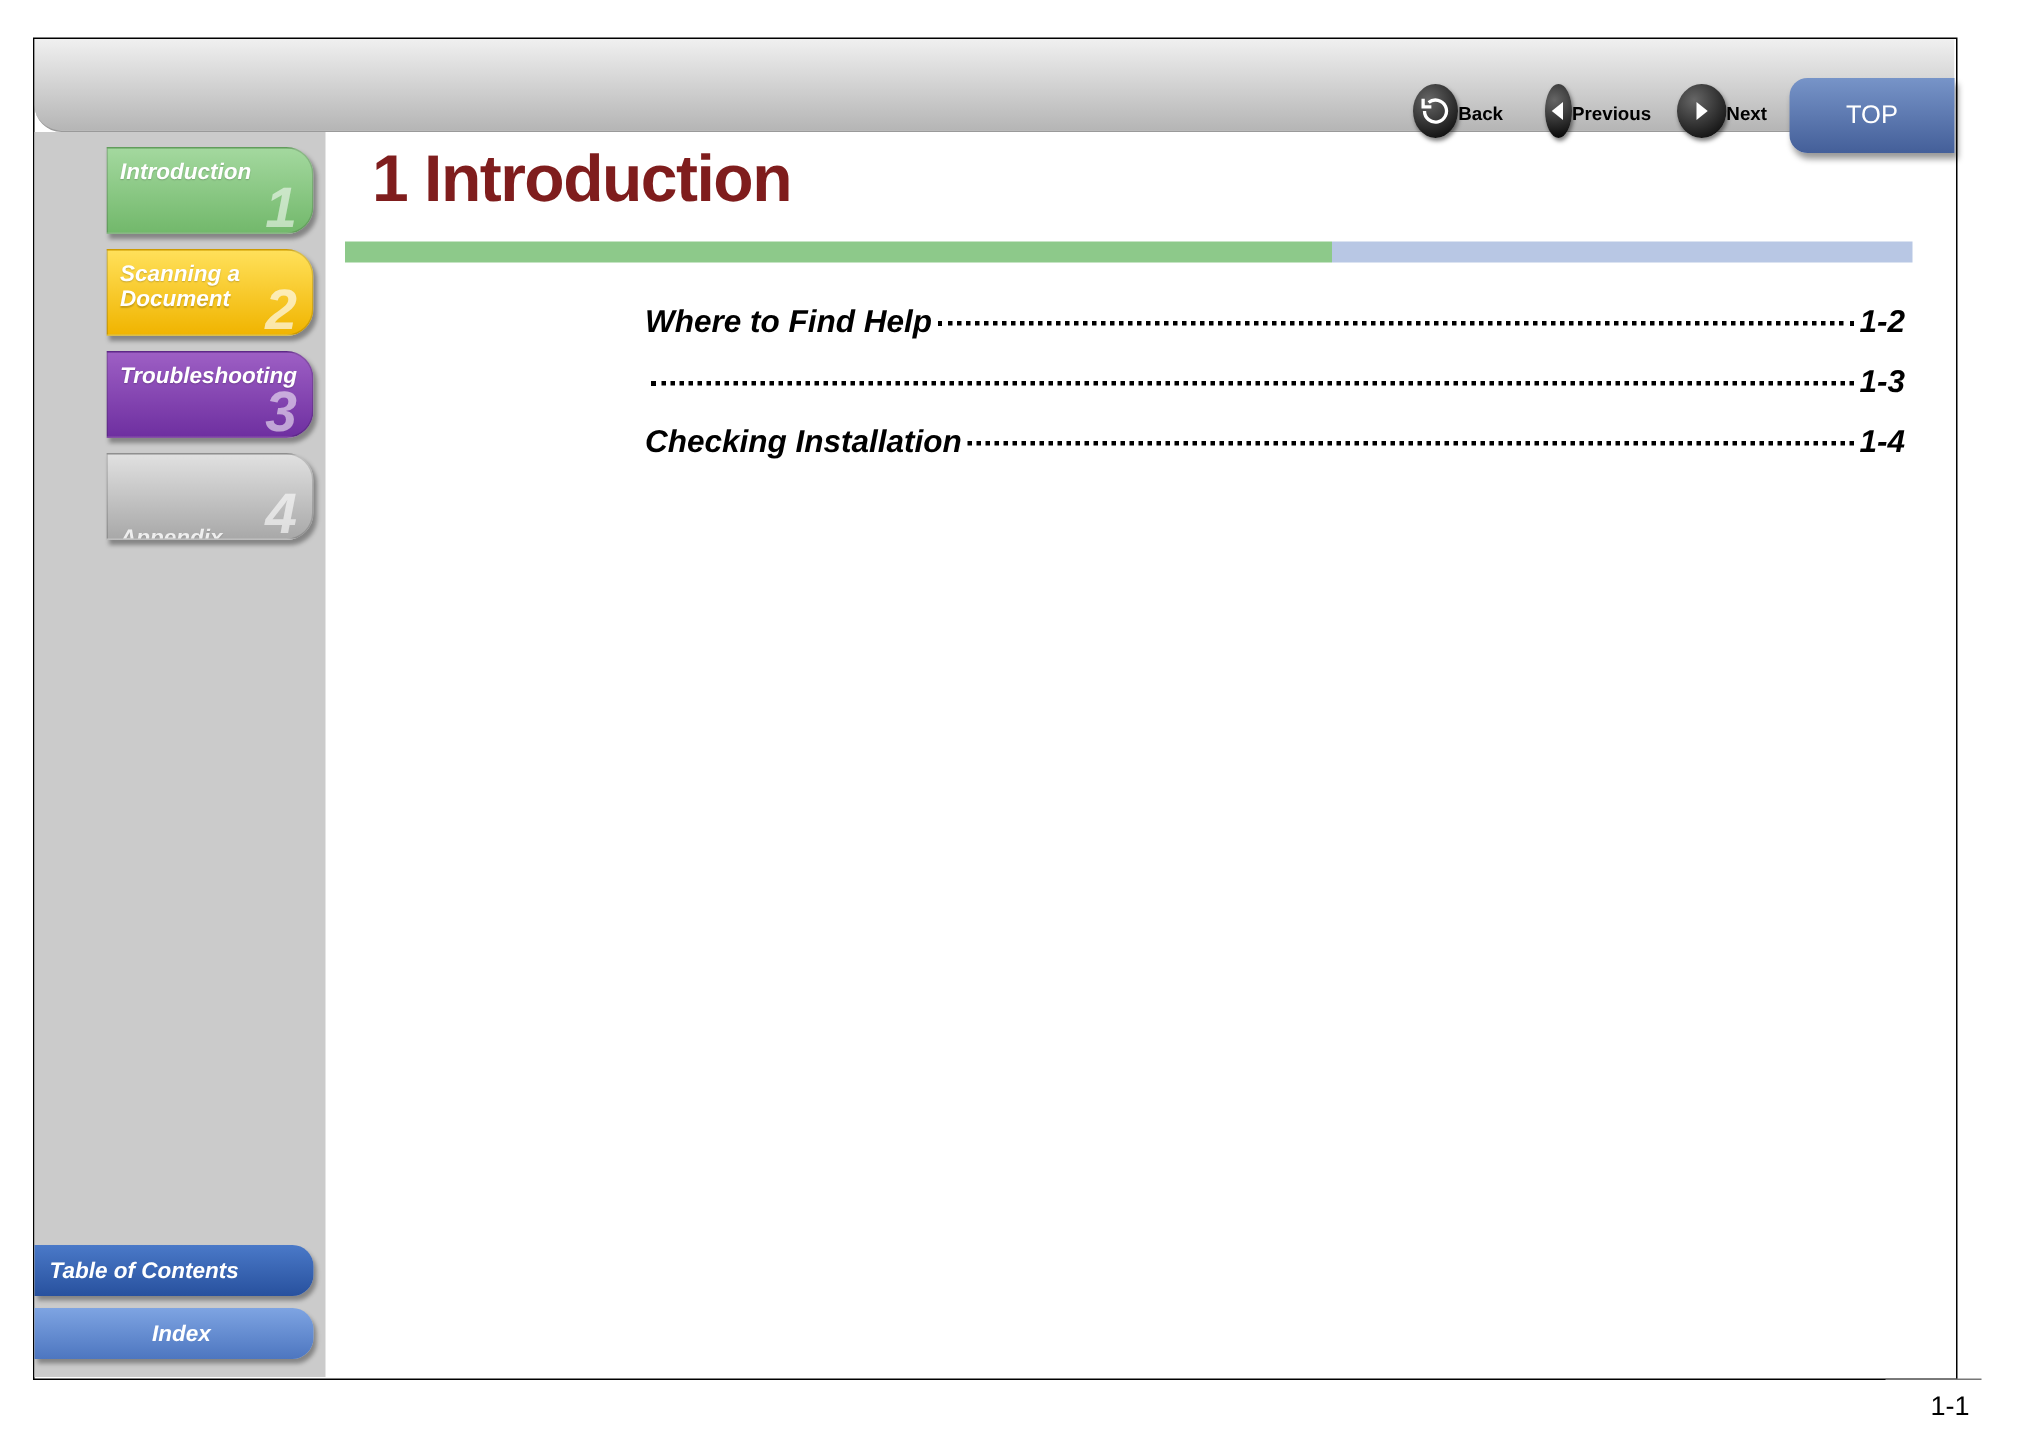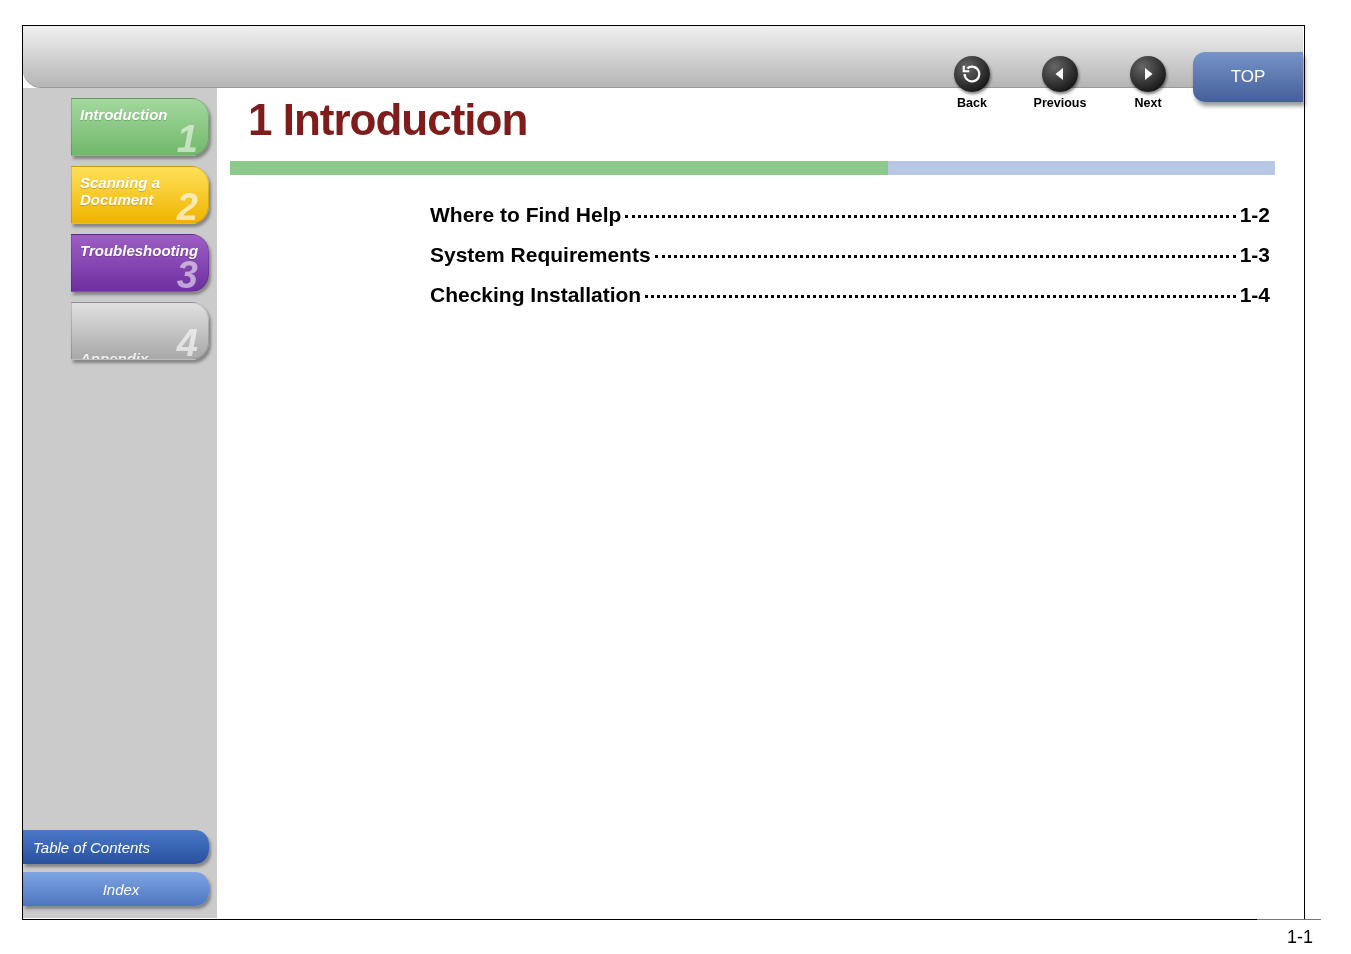--- a/index.html
+++ b/index.html
@@ -27,21 +27,21 @@
     border-radius: 0 0 18px 18px;
   }
   .nav-buttons {
     position: absolute;
     right: 125px; top: 30px;
     display: flex;
     gap: 28px;
     align-items: flex-start;
   }
   .circle-btn {
-    display:flex; flex-direction:column; align-items:center;
+    display:flex; flex-direction:row; align-items:center;
     width:60px;
   }
   .circle {
     width:36px; height:36px; border-radius:50%;
     background: radial-gradient(circle at 35% 30%, #666, #000);
     display:flex; align-items:center; justify-content:center;
     box-shadow: 1px 2px 3px rgba(0,0,0,.5);
   }
   .circle svg { display:block; }
   .circle-label {
@@ -107,21 +107,21 @@
 
   .bottom-tabs{
     position:absolute; bottom:4px; left:0; width:100%;
   }
   .btm-tab{
     margin:0 8px 8px 0;
     height:34px;
     border-radius: 0 14px 14px 0;
     display:flex; align-items:center;
     padding-left:10px;
-    color:#fff; font-weight:normal; font-size:15px;
+    color:#fff; font-weight:bold; font-size:15px;
     box-shadow: 2px 3px 3px rgba(0,0,0,.35);
     cursor:pointer;
     font-style: italic;
   }
   .toc-tab{ background: linear-gradient(#4a79c8,#28519e); }
   .index-tab{ background: linear-gradient(#7ea4e2,#4d76c0); justify-content: center; }
 
   
   .main {
     position:absolute;
@@ -150,28 +150,28 @@
     width:840px;
     font-size:21px;
     font-weight:bold;
   }
   .toc-row{
     display:flex;
     align-items:baseline;
     margin-bottom:16px;
     cursor:pointer;
   }
-  .toc-row .title{ white-space:nowrap; }
+  .toc-row .title{ white-space:nowrap;font-style:italic; }
   .toc-row .dots{
     flex:1;
     border-bottom: 3px dotted #000;
     margin:0 4px 5px 4px;
     transform: translateY(-4px);
   }
-  .toc-row .page{ white-space:nowrap; }
+  .toc-row .page{ white-space:nowrap;font-style:italic; }
 
   .page-num{
     position:absolute;
     right:38px; bottom:6px;
     font-size:18px;
     font-family: Arial, sans-serif;
   }
   .page-num-rule{
     position:absolute;
     right:30px; bottom:34px;
@@ -251,21 +251,20 @@
     <div class="green"></div>
     <div class="blue"></div>
   </div>
   <div class="toc-list">
     <div class="toc-row">
       <span class="title">Where to Find Help</span>
       <span class="dots"></span>
       <span class="page">1-2</span>
     </div>
     <div class="toc-row">
-      <span class="title">System Requirements</span>
       <span class="dots"></span>
       <span class="page">1-3</span>
     </div>
     <div class="toc-row">
       <span class="title">Checking Installation</span>
       <span class="dots"></span>
       <span class="page">1-4</span>
     </div>
   </div>
 </div>

